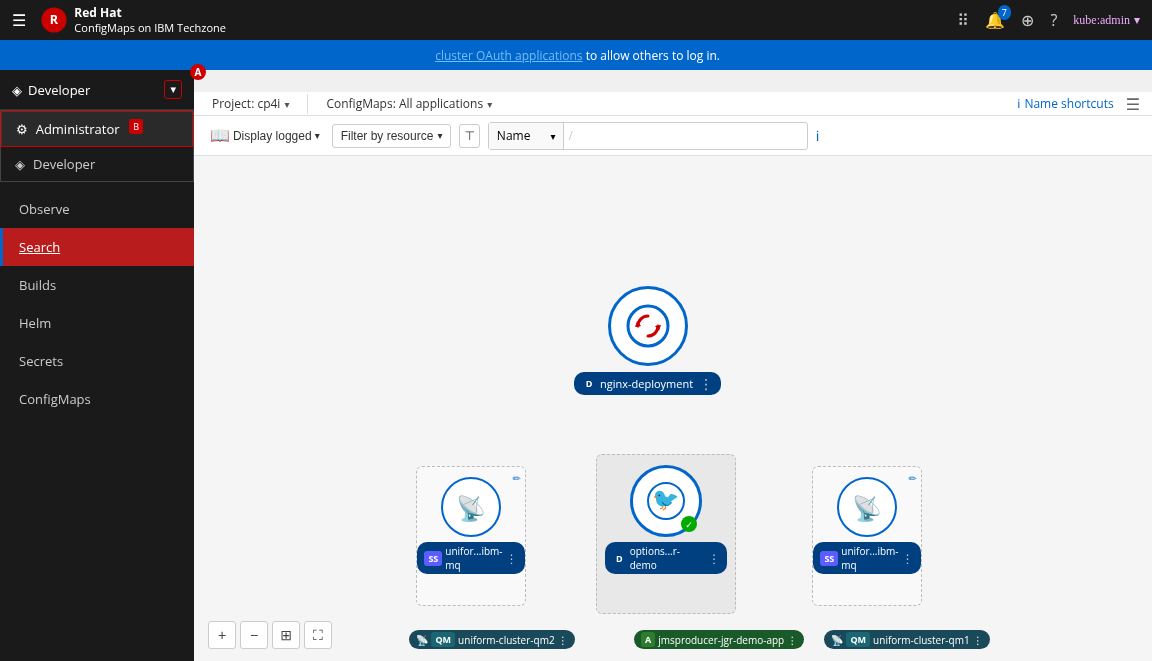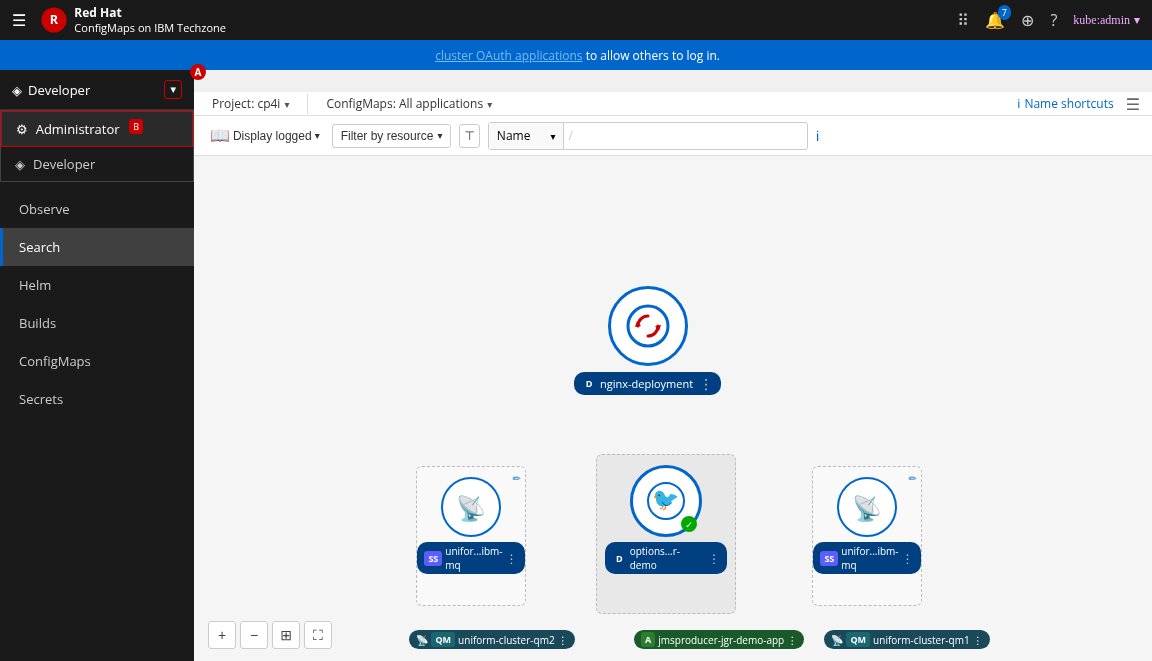--- a/index.html
+++ b/index.html
@@ -108,21 +108,21 @@
     }
 
     .sidebar-nav { margin-top: 80px; }
     .sidebar-nav-item {
       padding: 10px 16px;
       cursor: pointer;
       color: #ccc;
       font-size: 13px;
       border-left: 3px solid transparent;
     }
-    .sidebar-nav-item.active { color: #fff; border-left-color: #0066cc; background: #404040; }
+    .sidebar-nav-item.active { color: #fff; border-left-color: #0066cc; background: #b91c1c; text-decoration: underline; }
 
     
     .content-area {
       flex: 1;
       display: flex;
       flex-direction: column;
       overflow: hidden;
     }
 
     
@@ -445,30 +445,30 @@
     </div>
 
     <div class="sidebar-nav">
       <div class="sidebar-nav-item">
         <span>Observe</span>
       </div>
       <div class="sidebar-nav-item active">
         <span>Search</span>
       </div>
       <div class="sidebar-nav-item">
+        <span>Builds</span>
+      </div>
+      <div class="sidebar-nav-item">
         <span>Helm</span>
       </div>
       <div class="sidebar-nav-item">
-        <span>Builds</span>
+        <span>Secrets</span>
       </div>
       <div class="sidebar-nav-item">
         <span>ConfigMaps</span>
-      </div>
-      <div class="sidebar-nav-item">
-        <span>Secrets</span>
       </div>
     </div>
   </div>
 
   <div class="content-area">
 
     <div class="toolbar">
       <div class="toolbar-item">
         <span>Project: cp4i</span>
         <span class="toolbar-chevron">▾</span>

